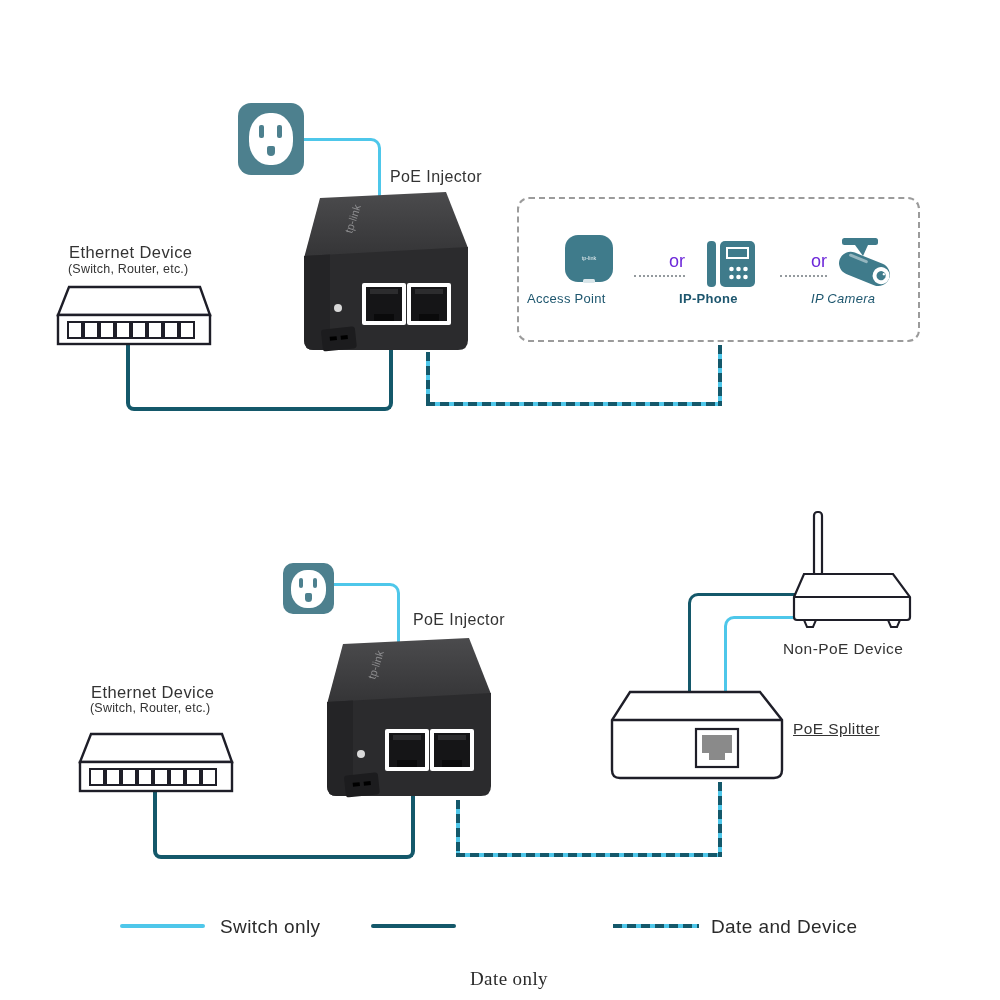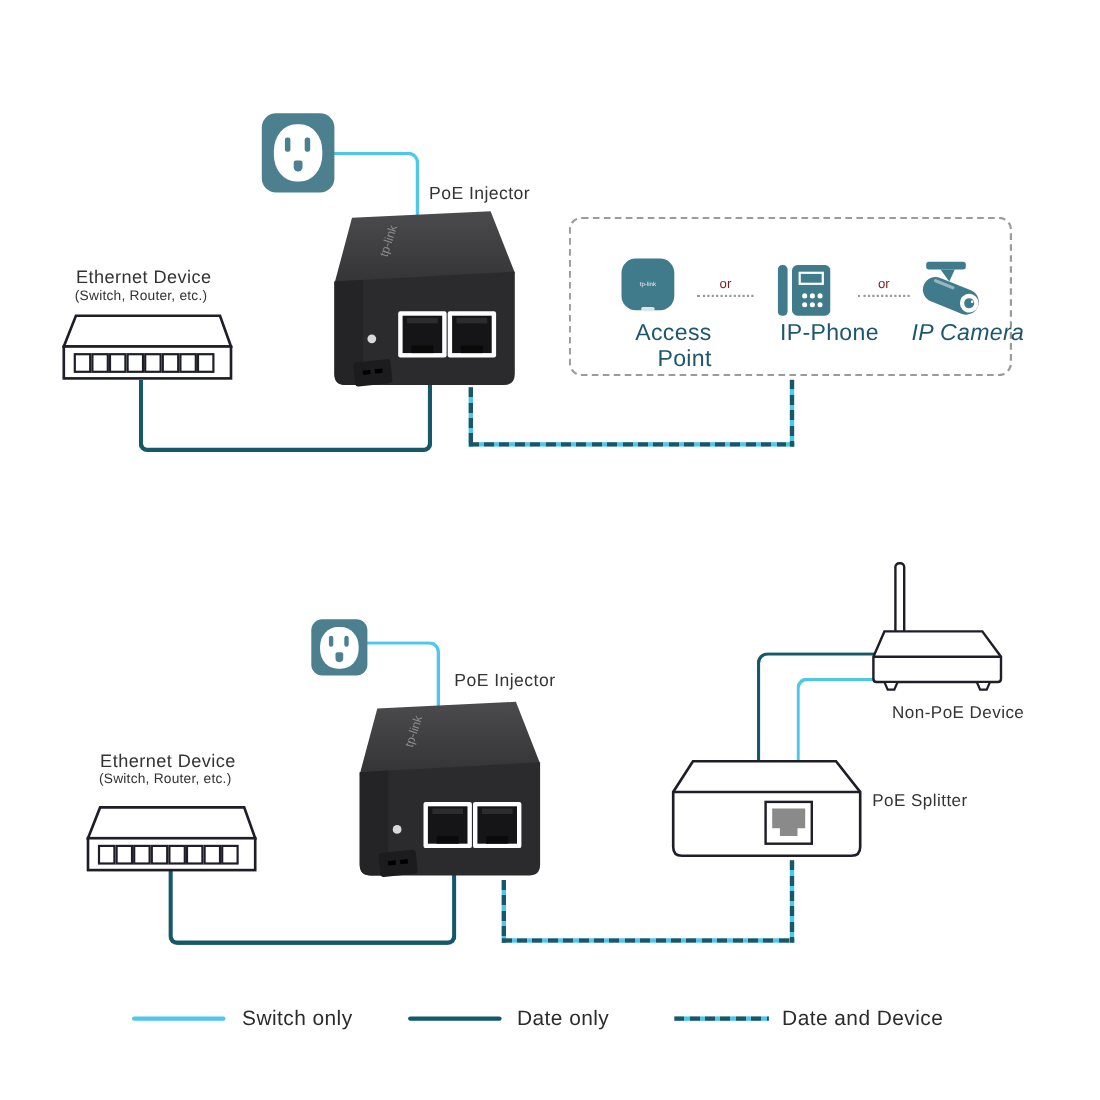--- a/index.html
+++ b/index.html
@@ -20,23 +20,23 @@
   .dp-v{width:4px;background:repeating-linear-gradient(180deg,var(--data-line) 0 9px,var(--power-line) 9px 14px);}
   .solid-power{height:4px;border-radius:2px;background:var(--power-line);}
   .solid-data{height:4px;border-radius:2px;background:var(--data-line);}
   
   .outlet{position:absolute;z-index:2;background:var(--outlet-teal);border-radius:13px;}
   .outlet-face{position:absolute;background:#fff;border-radius:46%;}
   .outlet-slot{position:absolute;background:var(--outlet-teal);border-radius:2px;}
   .outlet-ground{position:absolute;background:var(--outlet-teal);border-radius:3px 3px 6px 6px;}
   
   .dashed-box{position:absolute;z-index:2;box-sizing:border-box;border:2px dashed var(--dashed-border);border-radius:12px;background:#fff;}
-  .or-group{position:absolute;text-align:center;font-size:12px;color:#7f1d1d;}
+  .or-group{position:absolute;text-align:right;font-size:18px;color:#6d28d9;}
   .or-dotted{margin-top:3px;border-bottom:2px dotted #949a9e;}
-  .pd-label{position:absolute;width:120px;text-align:right;font-size:21px;letter-spacing:.3px;color:var(--device-label);}
+  .pd-label{position:absolute;width:120px;text-align:left;font-size:13px;letter-spacing:.3px;color:var(--device-label);}
   .legend-lbl{position:absolute;font-size:19px;letter-spacing:.4px;color:#2b2b2b;z-index:3;white-space:nowrap;}
 </style>
 </head>
 <body>
 
 <div class="canvas">
 
   <div class="outlet" style="left:238px;top:103px;width:66px;height:72px;">
     <div class="outlet-face" style="left:11px;top:10px;width:44px;height:52px;">
       <div class="outlet-slot" style="left:10px;top:12px;width:5px;height:13px;"></div>
@@ -124,21 +124,21 @@
       <rect x="20" y="8" width="21" height="10" fill="var(--device-teal)" stroke="#fff" stroke-width="2"></rect>
       <g fill="#fff">
         <circle cx="24.5" cy="29" r="2.3"></circle>
           <circle cx="31.5" cy="29" r="2.3"></circle>
           <circle cx="38.5" cy="29" r="2.3"></circle>
         <circle cx="24.5" cy="37" r="2.3"></circle>
           <circle cx="31.5" cy="37" r="2.3"></circle>
           <circle cx="38.5" cy="37" r="2.3"></circle>
       </g>
     </svg>
-    <div class="pd-label" style="left:160px;top:92px;">IP-Phone</div>
+    <div class="pd-label" style="left:160px;top:92px;font-weight:bold;">IP-Phone</div>
 
     <div class="or-group" style="left:261px;top:52px;width:47px;">
       <span>or</span>
       <div class="or-dotted"></div>
     </div>
 
     <svg class="abs" style="left:315px;top:38px;" width="66" height="53" viewBox="0 0 66 53">
       <rect x="8" y="1" width="36" height="7" rx="2.5" fill="var(--device-teal)"></rect>
       <polygon points="21,8 34,8 29,19" fill="var(--device-teal)"></polygon>
       <g transform="rotate(22 32 32)">
@@ -213,43 +213,43 @@
     </g>
   </svg>
 
   <svg class="device" style="left:790px;top:510px;" width="135" height="120" viewBox="0 0 135 120">
     <rect x="24" y="2" width="8" height="64" rx="3.5" fill="#fff" stroke="var(--outline)" stroke-width="2.2"></rect>
     <path d="M14,64 L103,64 L120,87 L120,107 Q120,110 117,110 L7,110 Q4,110 4,107 L4,87 Z" fill="#fff" stroke="var(--outline)" stroke-width="2.2"></path>
     <line x1="4" y1="87" x2="120" y2="87" stroke="var(--outline)" stroke-width="2.2"></line>
     <polygon points="14,110 26,110 23,117 17,117" fill="#fff" stroke="var(--outline)" stroke-width="2"></polygon>
     <polygon points="98,110 110,110 107,117 101,117" fill="#fff" stroke="var(--outline)" stroke-width="2"></polygon>
   </svg>
-  <div class="lbl" style="left:783px;top:640px;font-size:15.5px;margin-left:28px;">Non-PoE Device</div>
+  <div class="lbl" style="left:783px;top:640px;font-size:15.5px;">Non-PoE Device</div>
 
   <div class="line l-tl-data" style="left:688px;top:593px;width:106px;height:102px;"></div>
   <div class="line l-tl-power" style="left:724px;top:616px;width:70px;height:79px;"></div>
 
   <svg class="device" style="left:610px;top:690px;" width="175" height="92" viewBox="0 0 175 92">
     <path d="M20,2 L150,2 L172,30 L172,80 Q172,88 164,88 L10,88 Q2,88 2,80 L2,30 Z" fill="#fff" stroke="var(--outline)" stroke-width="2.4"></path>
     <line x1="2" y1="30" x2="172" y2="30" stroke="var(--outline)" stroke-width="2.4"></line>
     <g>
       <rect x="86" y="39" width="42" height="38" fill="#fff" stroke="var(--outline)" stroke-width="2.2"></rect>
       <path d="M92,45 h30 v18 h-7 v7 h-16 v-7 h-7 Z" fill="#8a8a8a"></path>
     </g>
   </svg>
-  <div class="lbl" style="left:793px;top:720px;font-size:15.5px;">PoE Splitter</div>
+  <div class="lbl" style="left:793px;top:720px;font-size:15.5px;text-decoration:underline;">PoE Splitter</div>
 
   <div class="line u-data" style="left:153px;top:789px;width:254px;height:66px;"></div>
 
   <div class="line dp-v" style="left:456px;top:800px;height:57px;"></div>
   <div class="line dp-h" style="left:456px;top:853px;width:266px;"></div>
   <div class="line dp-v" style="left:718px;top:782px;height:75px;"></div>
 
   <div class="line solid-power" style="left:120px;top:924px;width:85px;"></div>
   <div class="legend-lbl" style="left:220px;top:916px;">Switch only</div>
 
   <div class="line solid-data" style="left:371px;top:924px;width:85px;"></div>
-  <div class="legend-lbl" style="left:470px;top:916px;">Date only</div>
+  <div class="legend-lbl" style="left:470px;top:968px;font-family:Liberation Serif, serif;">Date only</div>
 
   <div class="line dp-h" style="left:613px;top:924px;width:86px;"></div>
   <div class="legend-lbl" style="left:711px;top:916px;">Date and Device</div>
 
 </div>
 
 </body></html>

